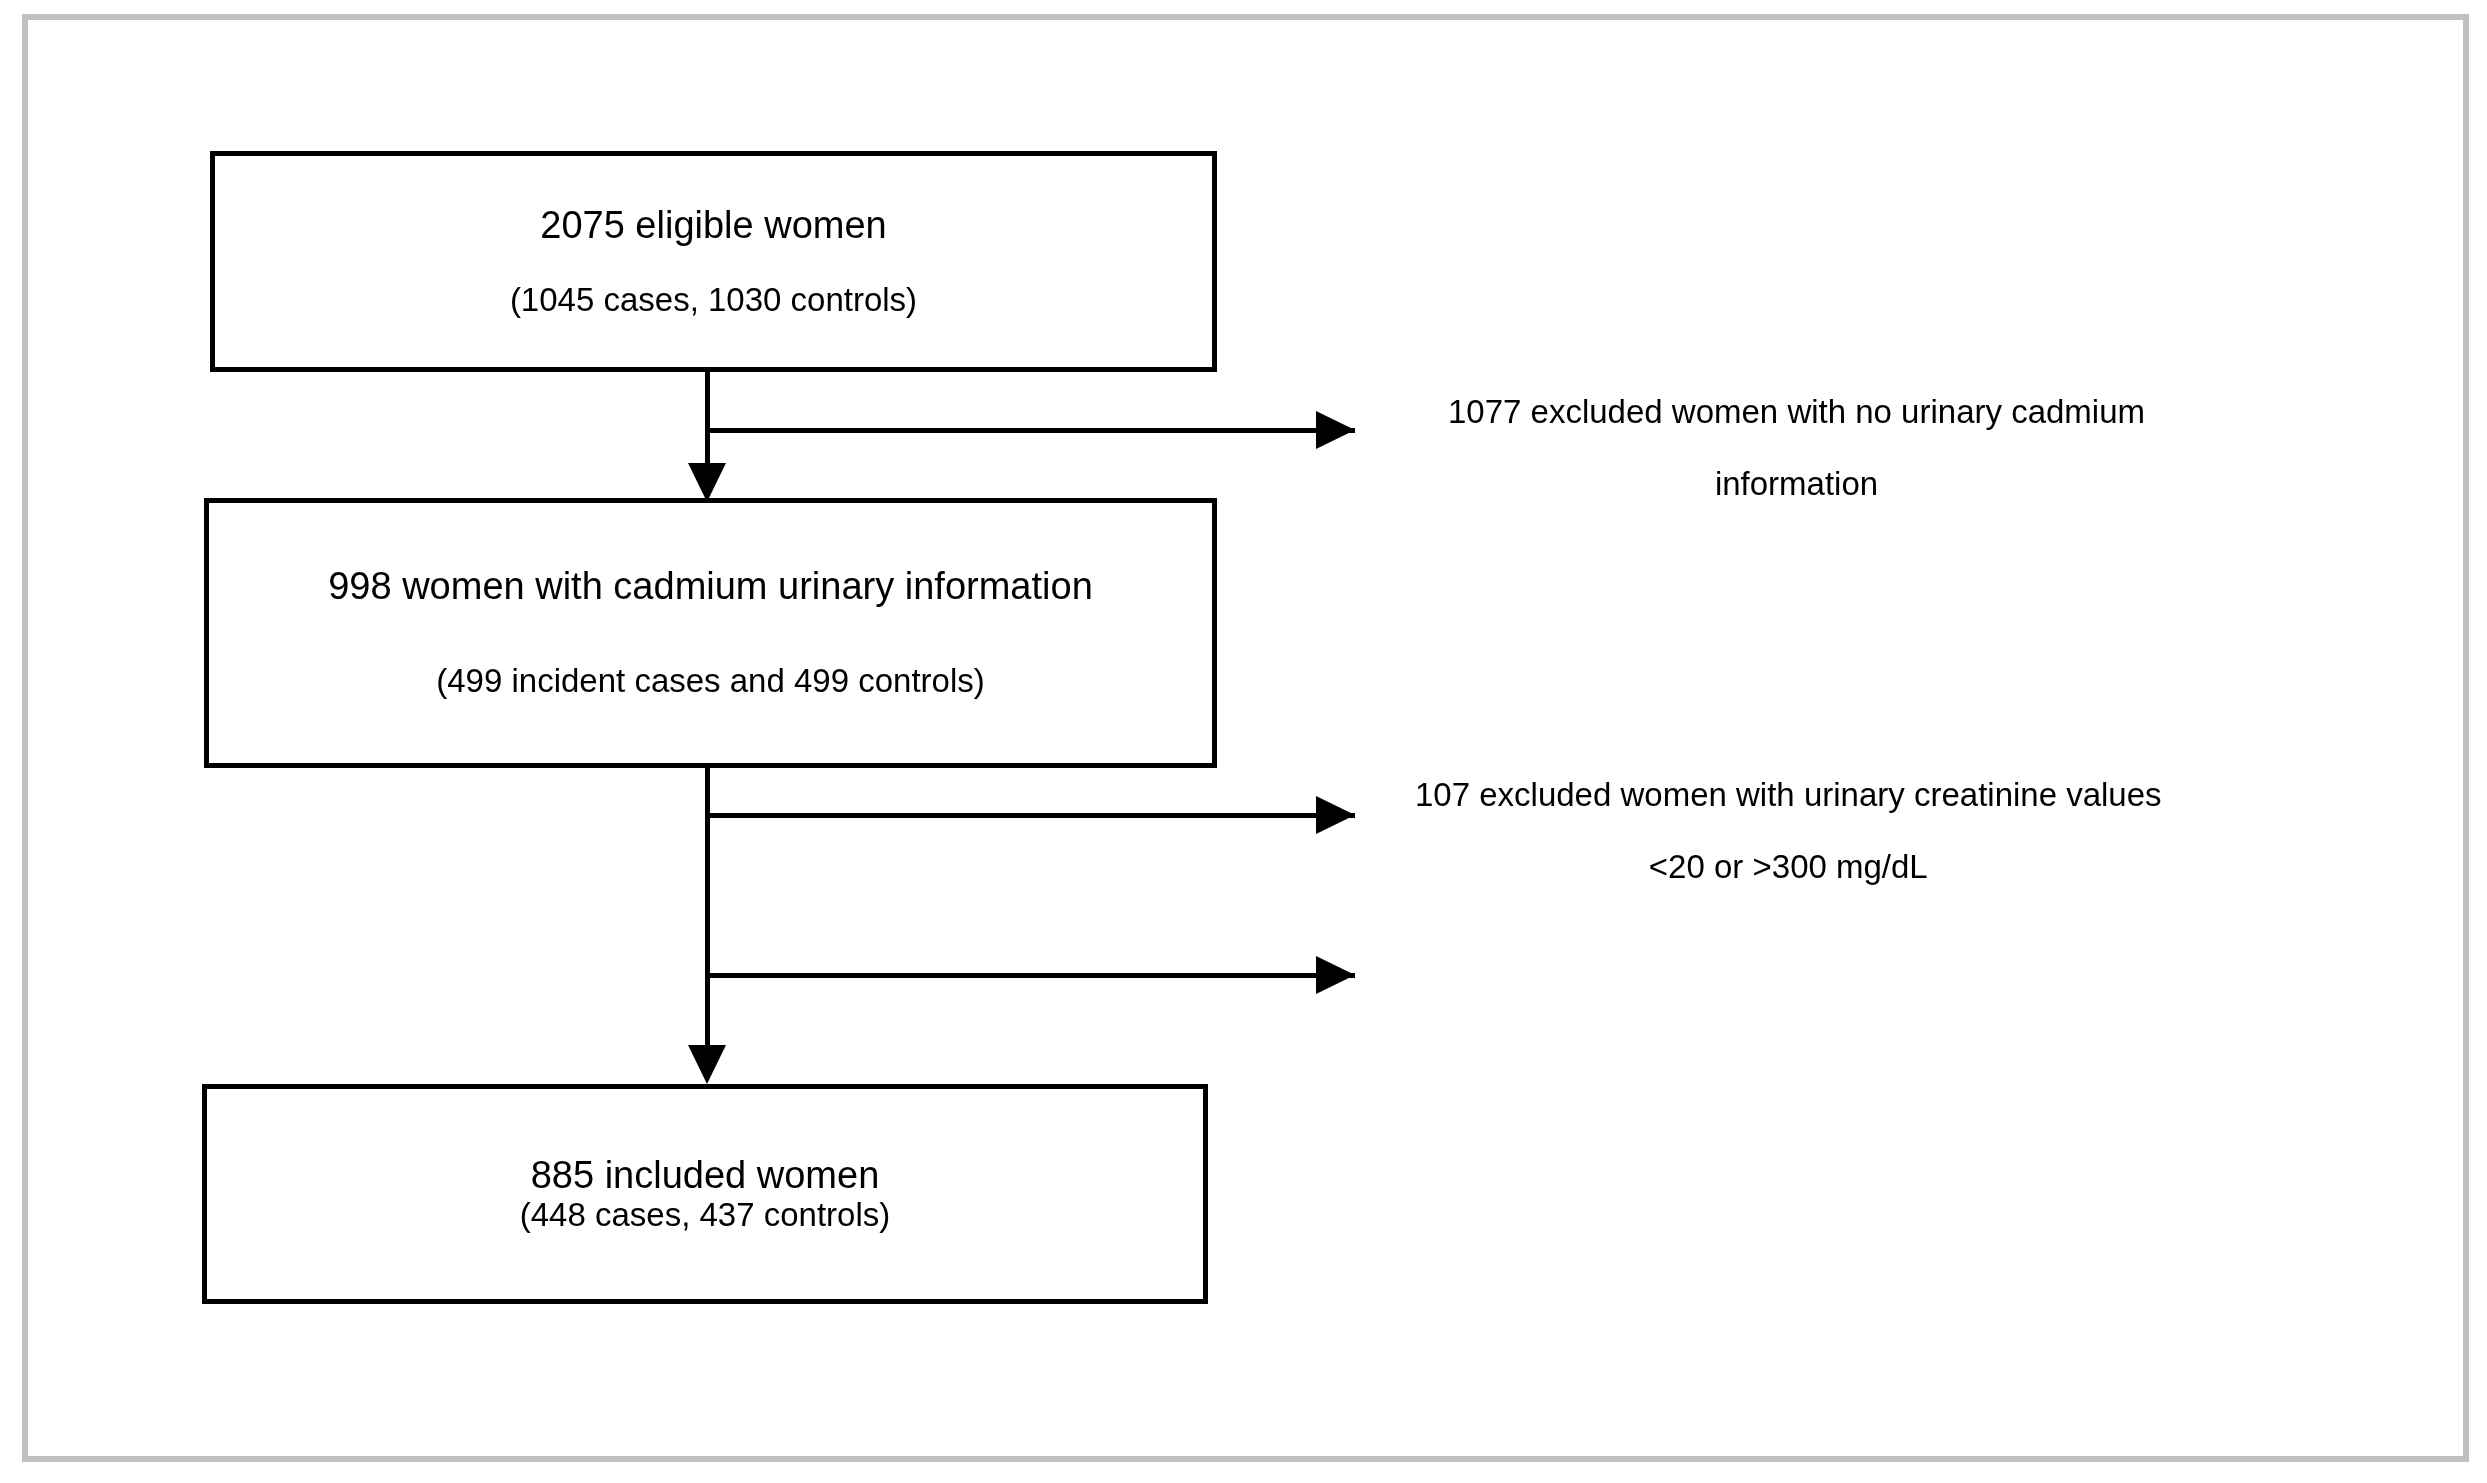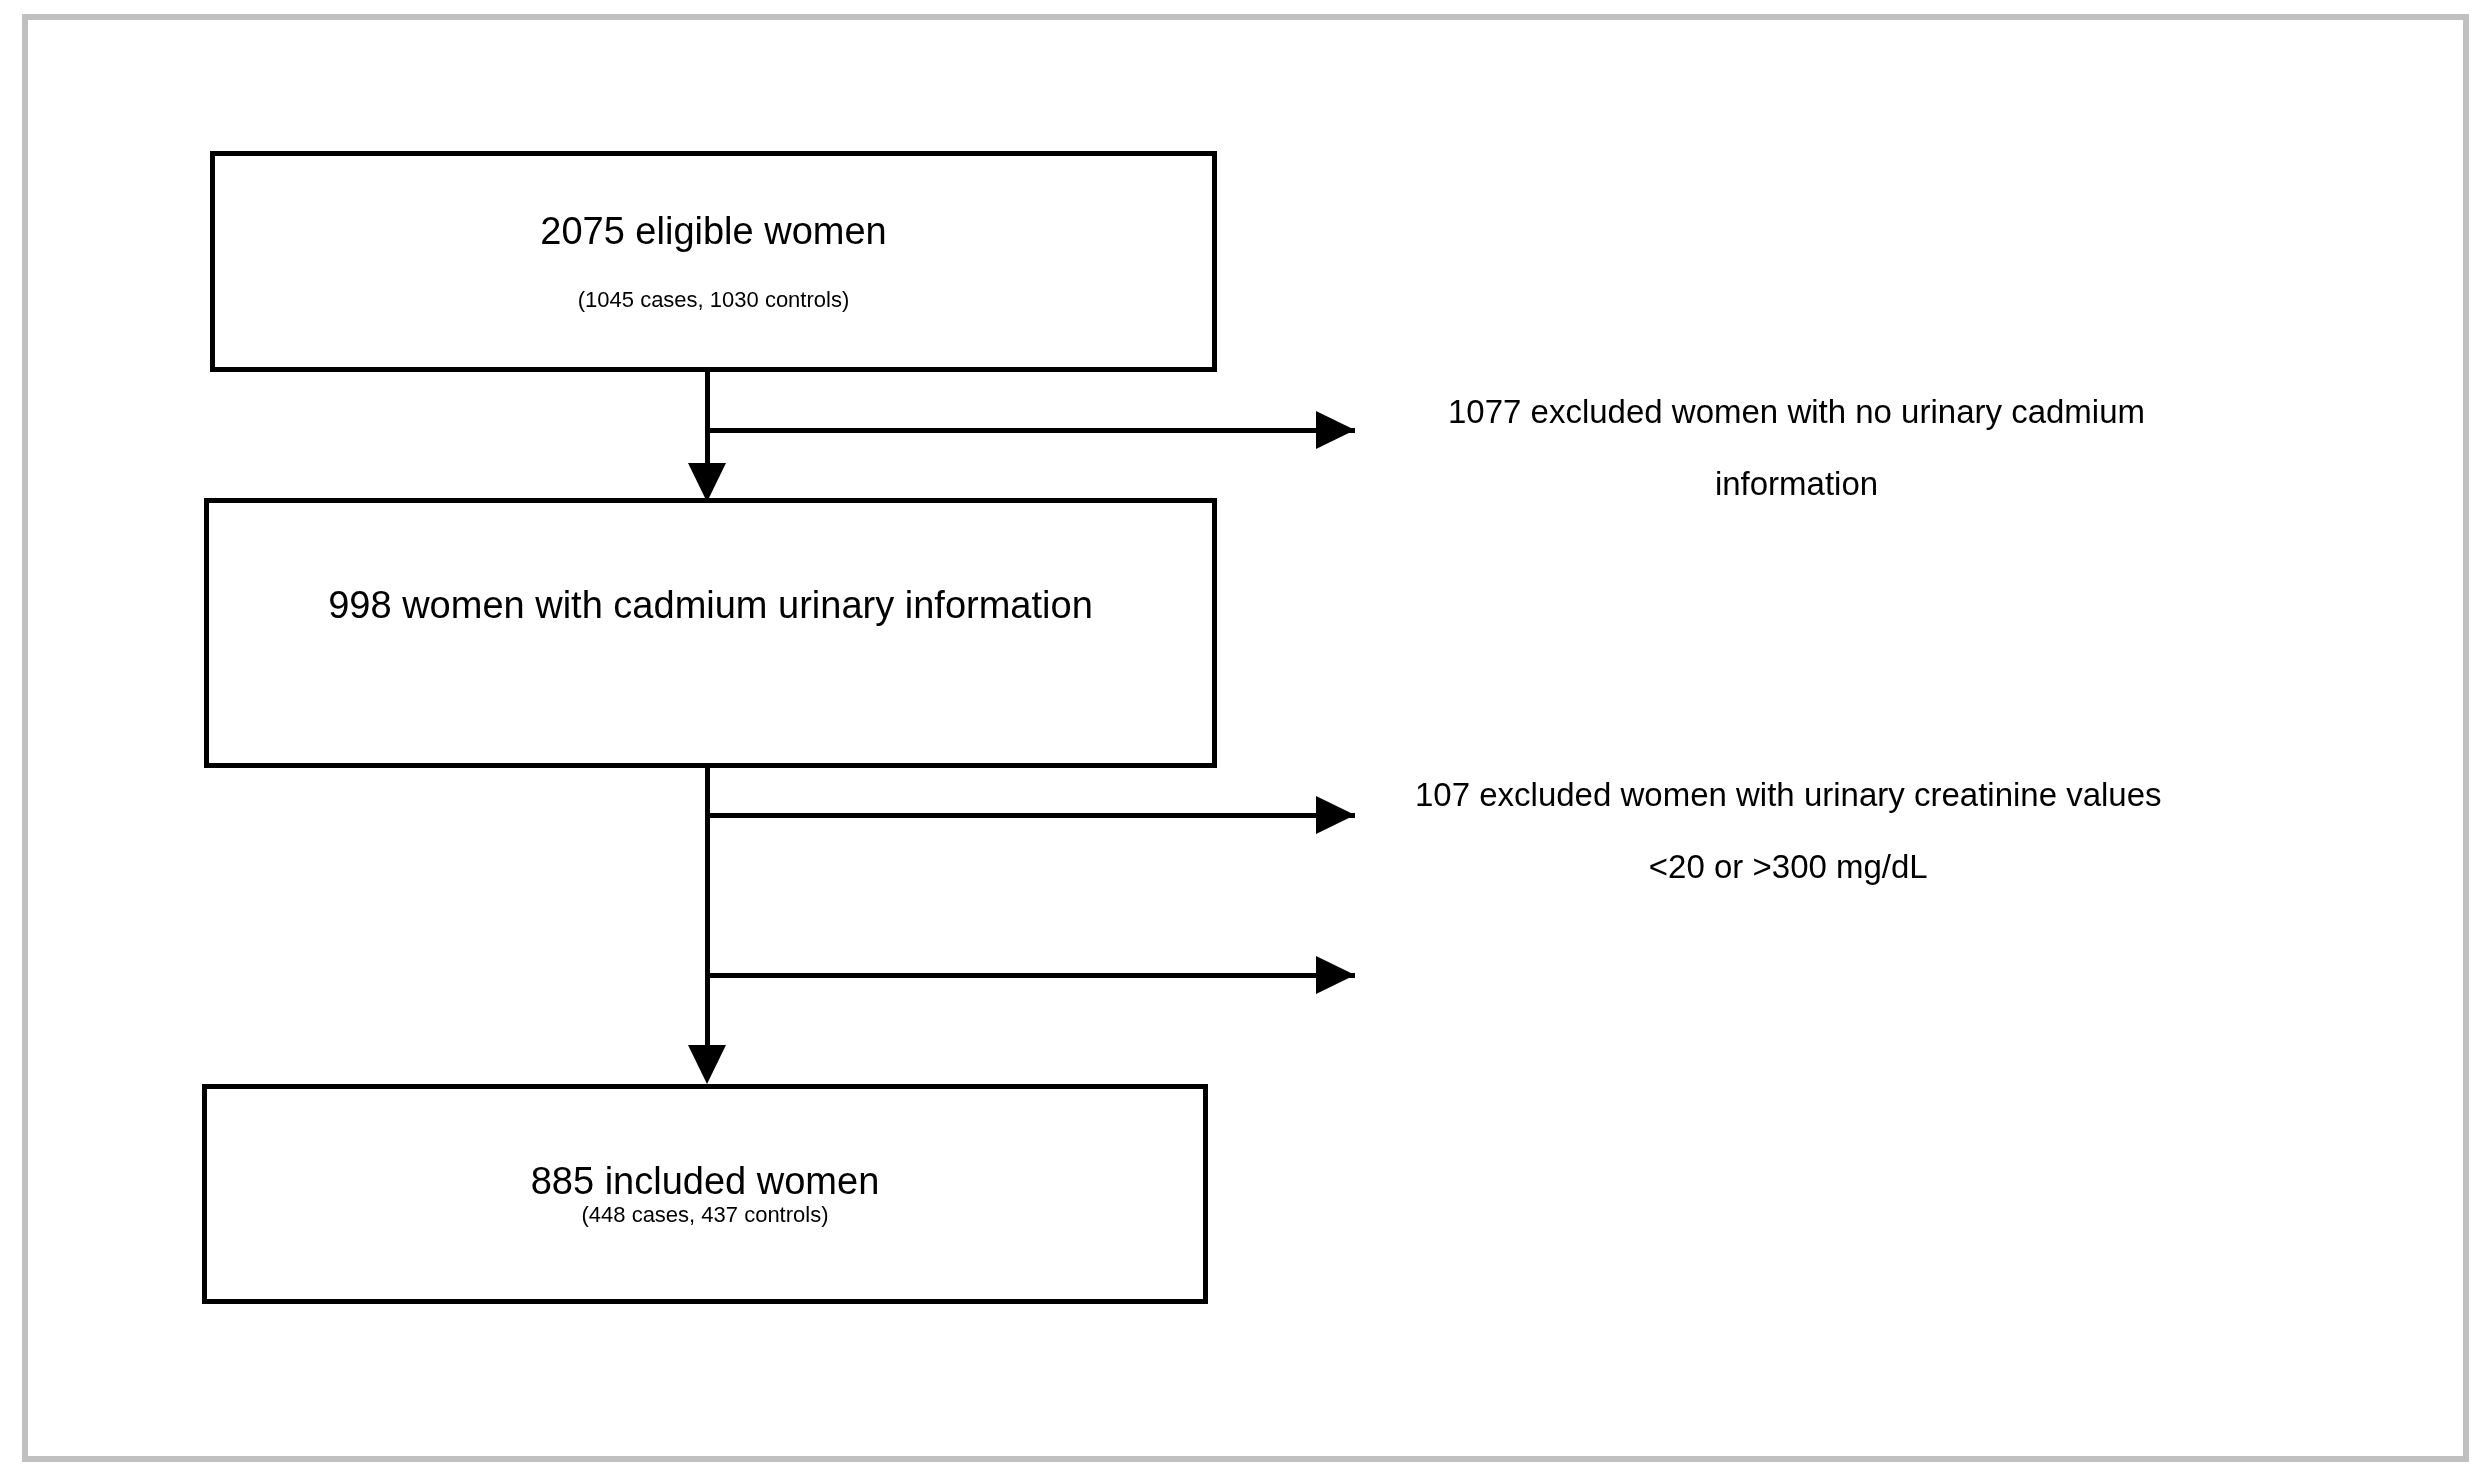--- a/index.html
+++ b/index.html
@@ -37,21 +37,21 @@
     align-items: center;
     justify-content: center;
   }
   .box-line {
     color: #000000;
     text-align: center;
     white-space: nowrap;
     line-height: 1.1;
   }
   .box-line.primary { font-size: 38px; }
-  .box-line.secondary { font-size: 22px; }
+  .box-line.secondary { font-size: 33px; }
 
   #box-eligible {
     left: 210px; top: 151px;
     width: 1007px; height: 221px;
   }
   #box-eligible .primary { margin-bottom: 35px; }
 
   #box-cadmium {
     left: 204px; top: 498px;
     width: 1013px; height: 270px;
@@ -134,20 +134,21 @@
 
   <div class="h-arrow" id="h-arrow-1"></div>
   <div class="h-arrowhead" id="h-head-1"></div>
   <div class="note" id="note-cadmium">
     <div class="note-line">1077 excluded women with no urinary cadmium</div>
     <div class="note-line">information</div>
   </div>
 
   <div class="flow-box" id="box-cadmium">
     <div class="box-line primary">998 women with cadmium urinary information</div>
+    <div class="box-line secondary">(499 incident cases and 499 controls)</div>
   </div>
 
   <div class="v-line" id="v-line-2"></div>
   <div class="v-arrowhead" id="v-arrow-2"></div>
 
   <div class="h-arrow" id="h-arrow-2"></div>
   <div class="h-arrowhead" id="h-head-2"></div>
   <div class="note" id="note-creatinine">
     <div class="note-line">107 excluded women with urinary creatinine values</div>
     <div class="note-line">&lt;20 or &gt;300 mg/dL</div>

